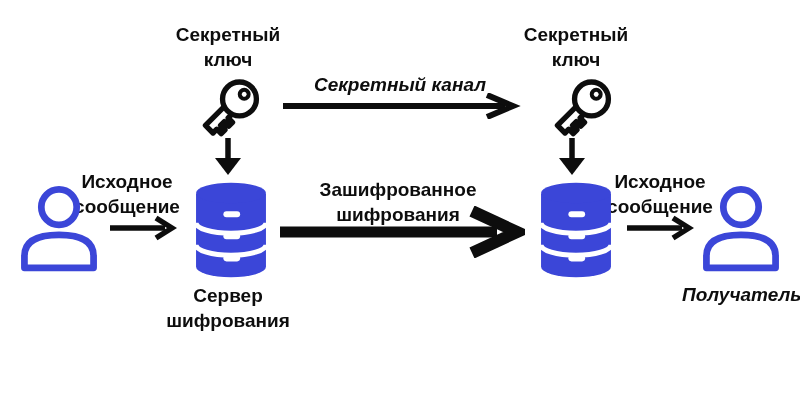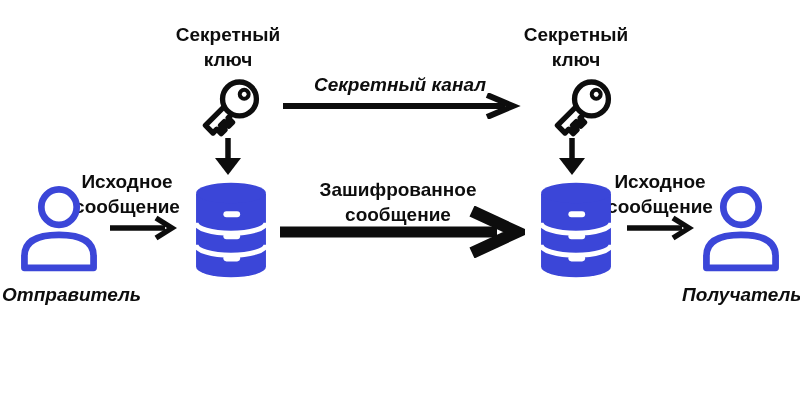--- a/index.html
+++ b/index.html
@@ -31,26 +31,26 @@
 <div class="canvas">
 
   <div class="lbl" style="left:158px;top:22px;width:140px;">Секретный ключ</div>
 
   <div class="lbl" style="left:506px;top:22px;width:140px;">Секретный ключ</div>
 
   <div class="lbl nowrap" style="left:300px;top:72px;width:200px;">Секретный канал</div>
 
   <div class="lbl" style="left:62px;top:169px;width:130px;">Исходное сообщение</div>
 
-  <div class="lbl" style="left:310px;top:177px;width:176px;">Зашифрованное сообщение</div>
+  <div class="lbl" style="left:310px;top:177px;width:176px;">Зашифрованное шифрования</div>
 
   <div class="lbl" style="left:598px;top:169px;width:124px;">Исходное сообщение</div>
 
-  <div class="lbl nowrap" style="left:2px;top:282px;width:128px;">Отправитель</div>
 
+  <div class="lbl" style="left:158px;top:283px;width:140px;">Сервер шифрования</div>
 
 
   <div class="lbl nowrap" style="left:682px;top:282px;width:118px;">Получатель</div>
 
   <div class="icon" style="left:186px;top:68px;width:82px;height:78px;">
     <svg viewBox="0 0 92 86" fill="none">
       <g transform="rotate(-45 60 34)">
         <path d="M58 28 H12 V40 H18 V47 H24 V40 H30 V47 H36 V40 H58 Z" fill="#ffffff" class="stroke-ink" stroke-width="6" stroke-linejoin="round"></path>
         <circle cx="60" cy="34" r="19" fill="#ffffff" class="stroke-ink" stroke-width="6"></circle>
         <circle cx="67.5" cy="34" r="5" fill="#ffffff" class="stroke-ink" stroke-width="4.5"></circle>

